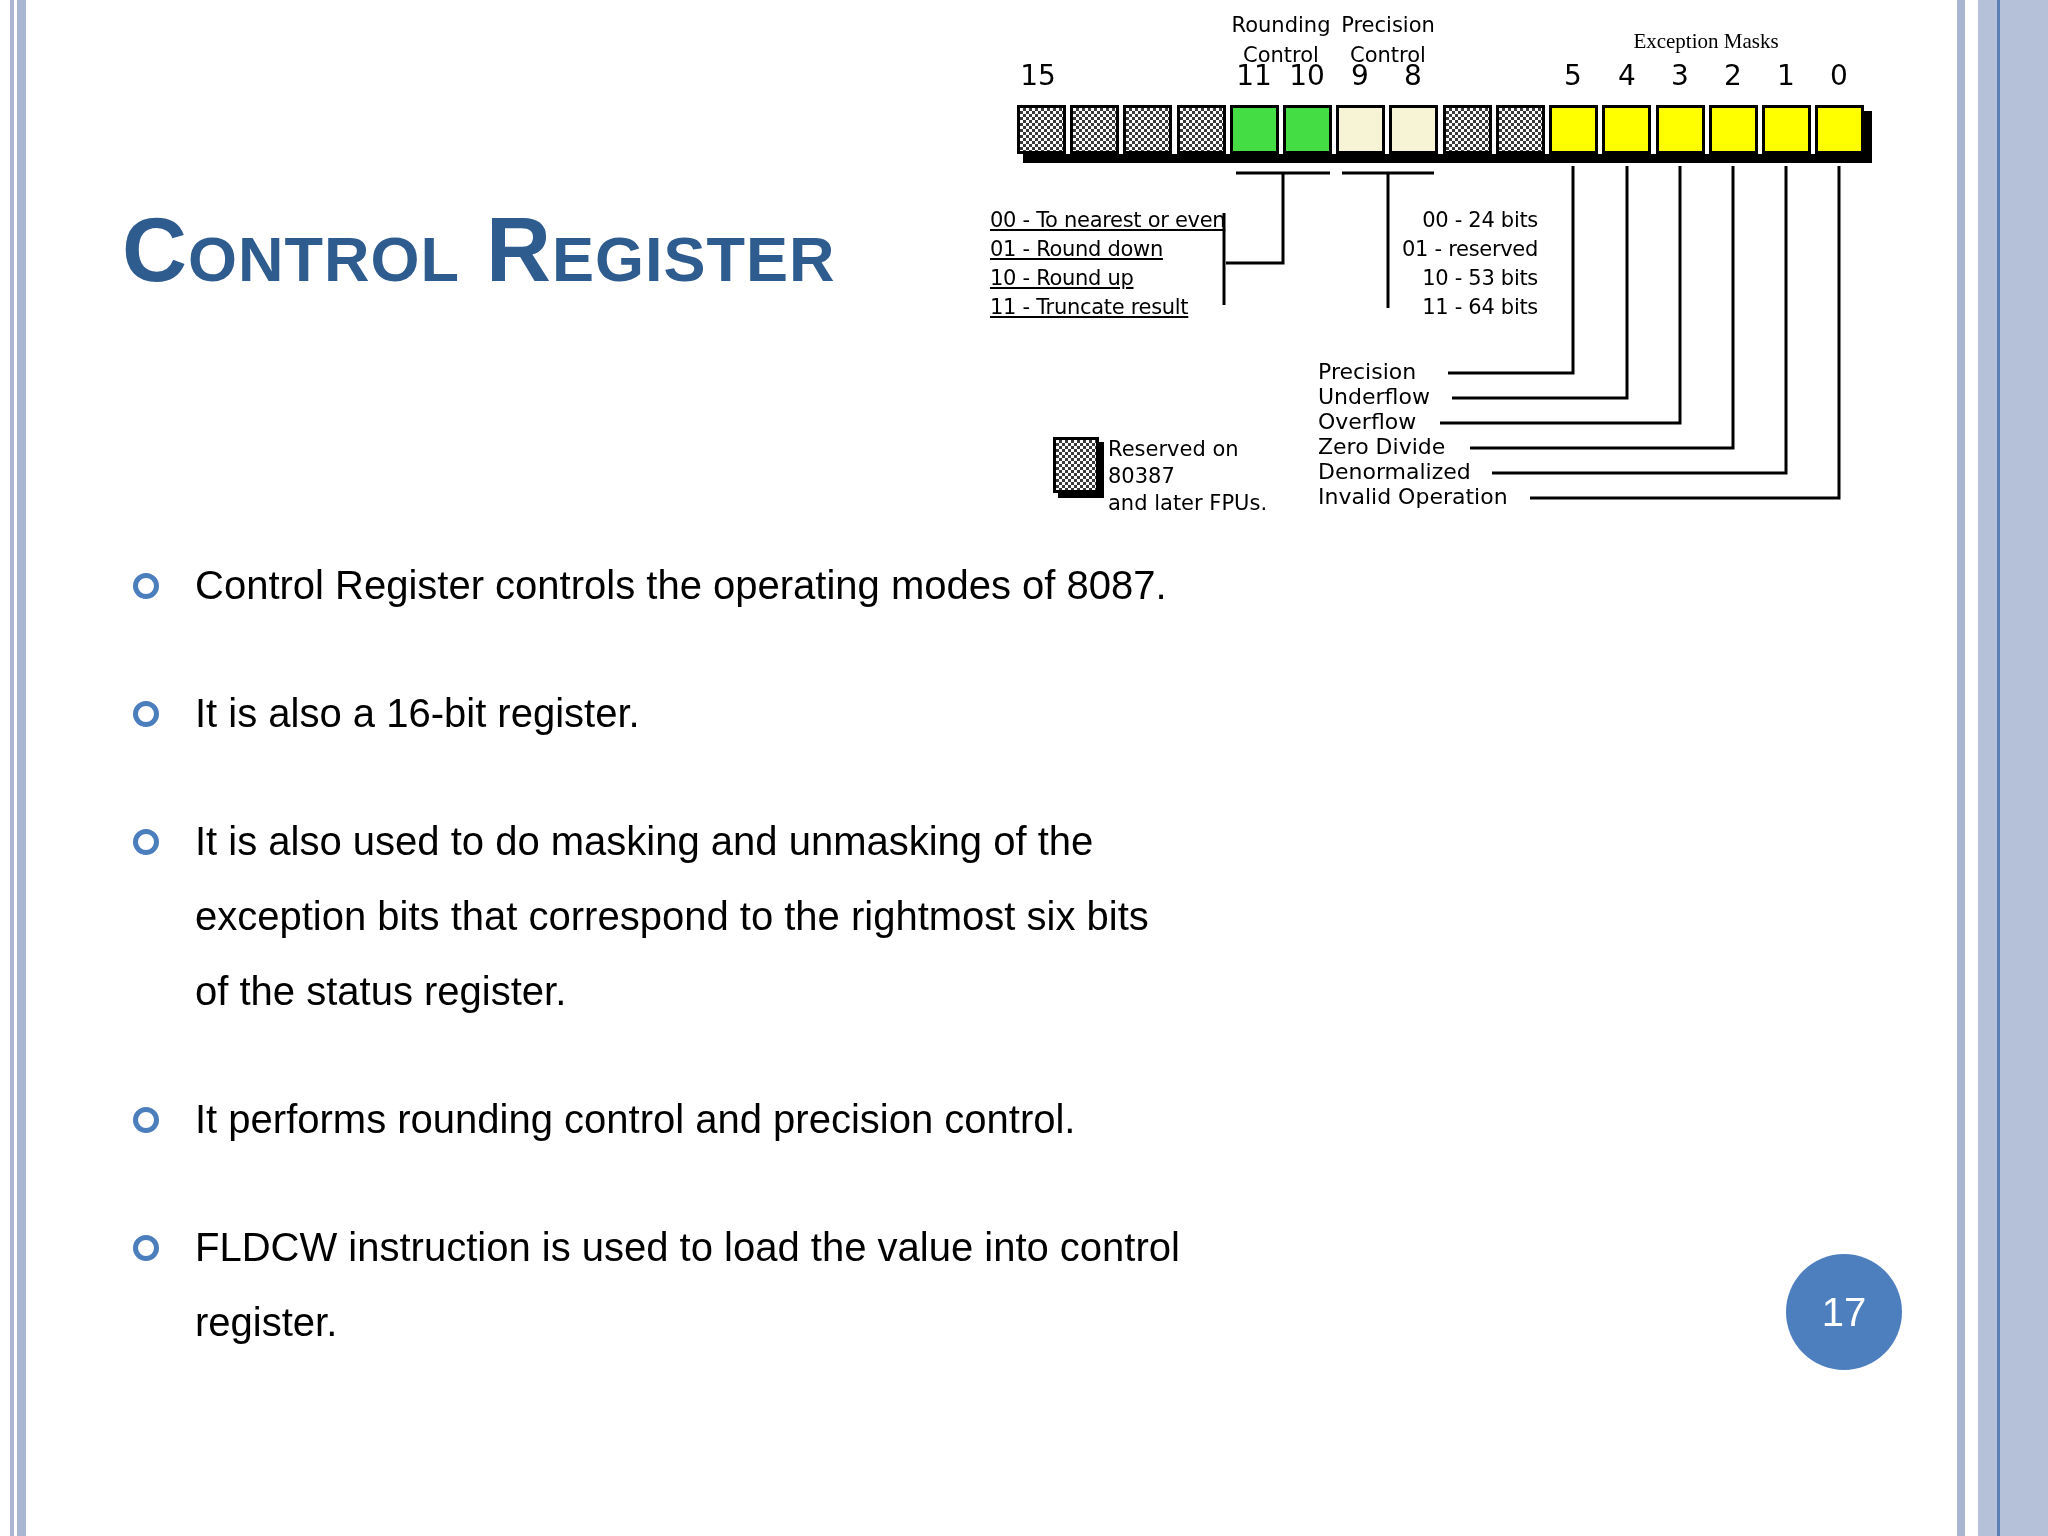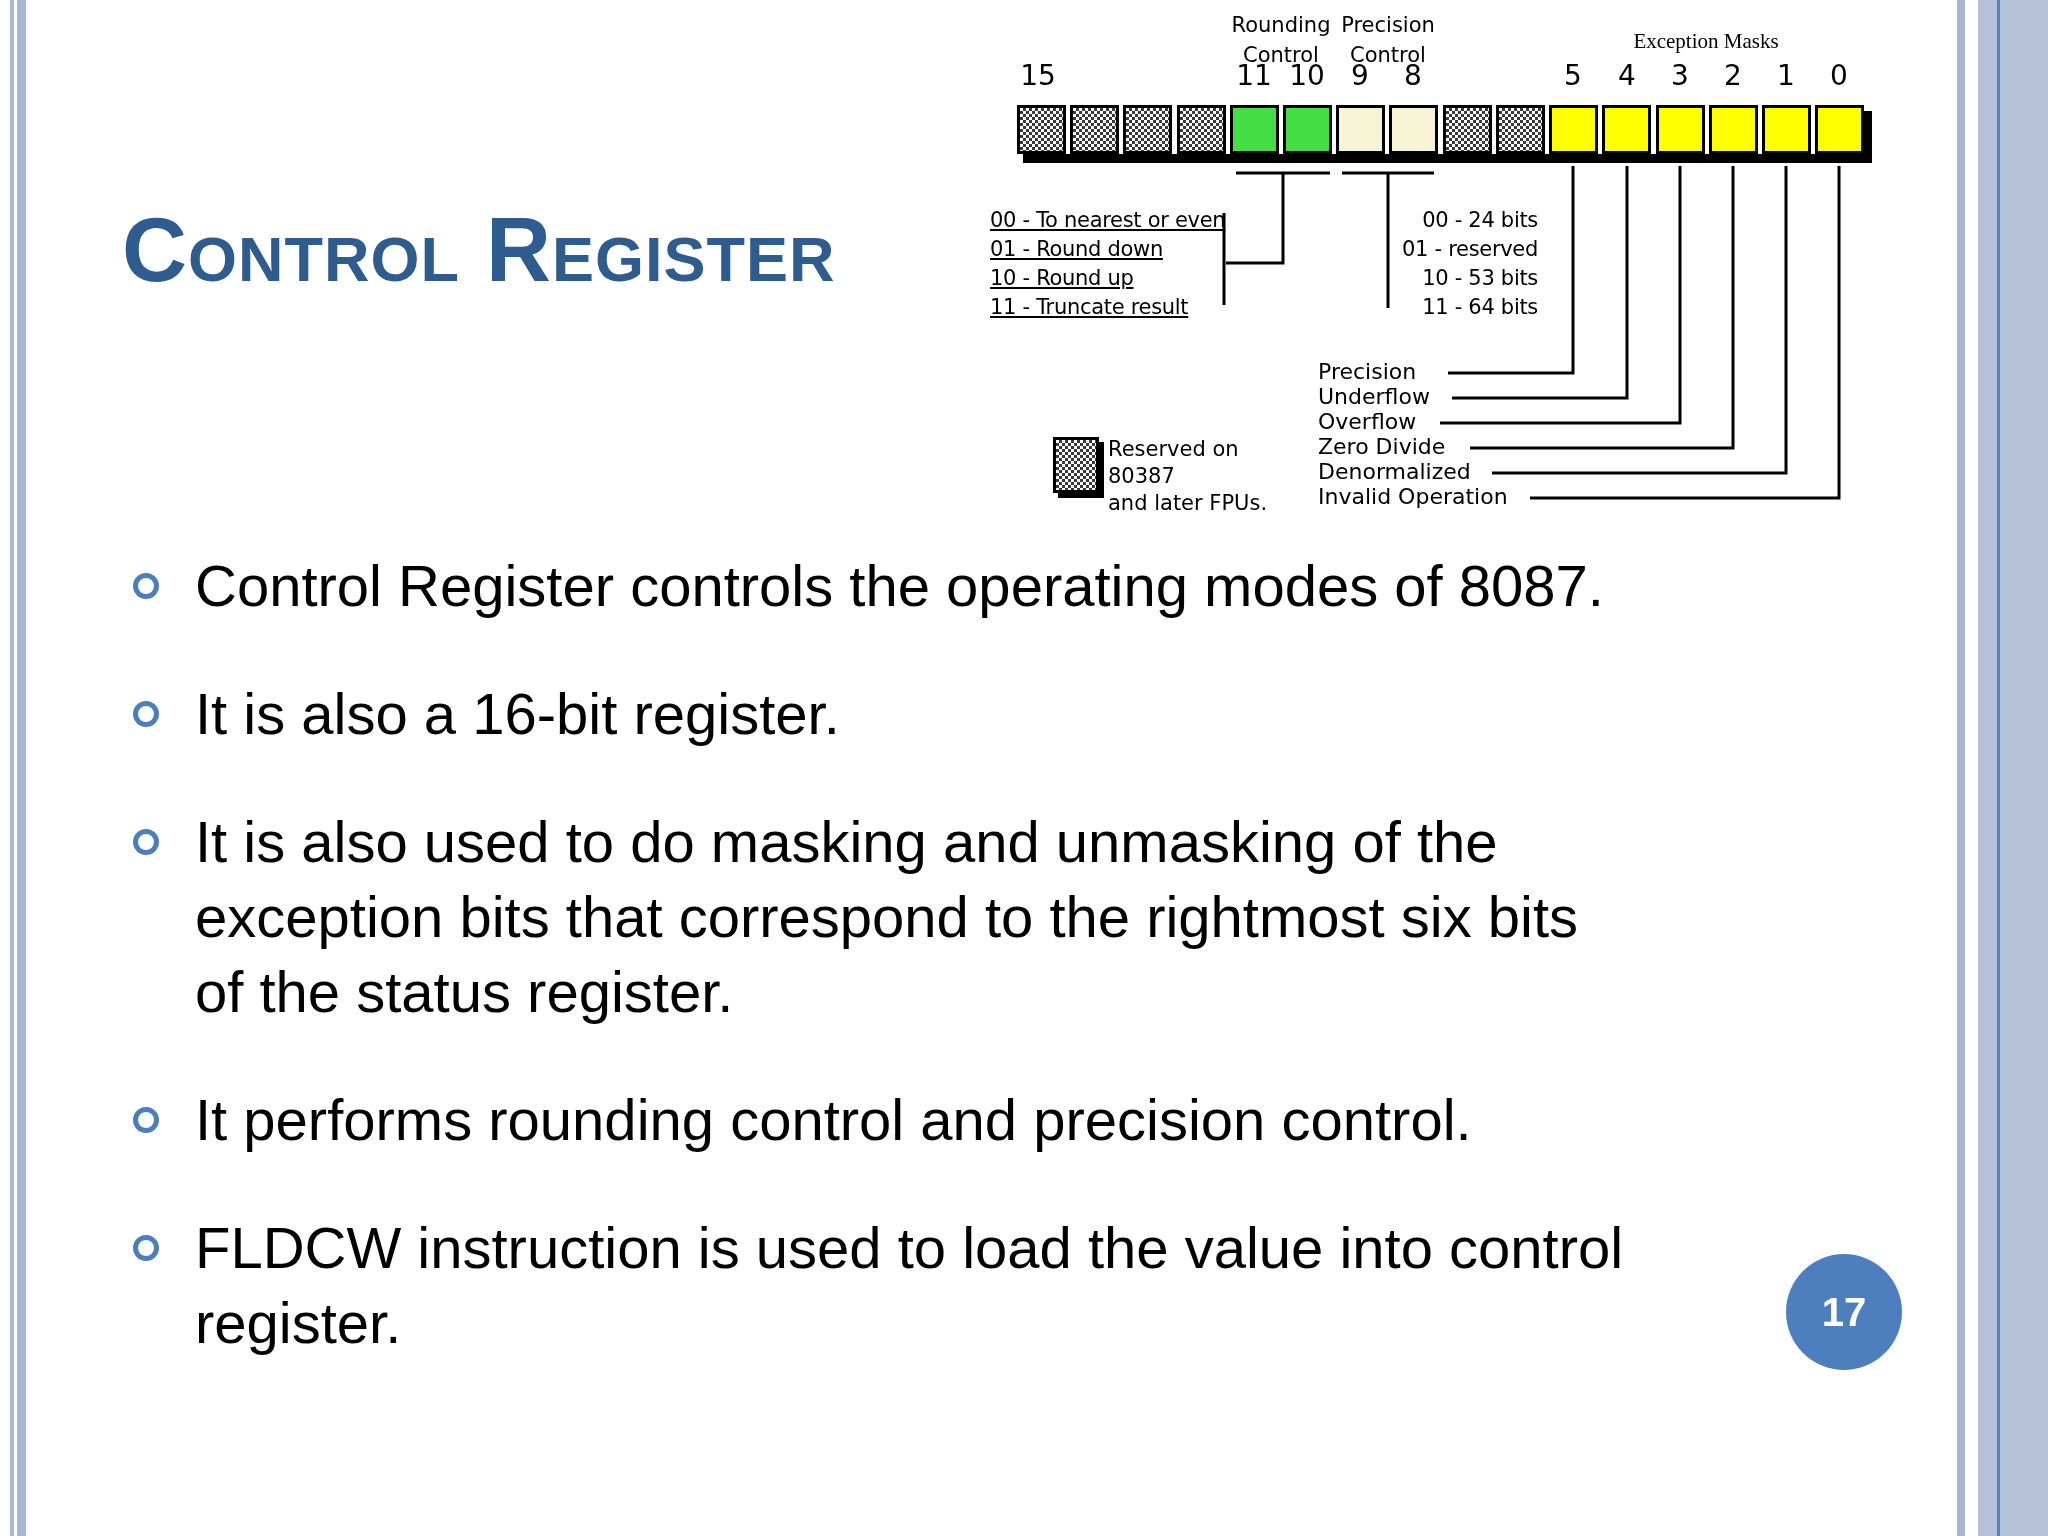--- a/index.html
+++ b/index.html
@@ -23,21 +23,21 @@
     color:var(--title-blue,#2f5c8f);
   }
   
   .bullets{position:absolute;left:133px;top:548px;width:1700px;}
   .bullet{display:flex;align-items:flex-start;margin-bottom:53px;}
   .ring{
     flex:0 0 auto;width:16px;height:16px;border:5px solid var(--accent-blue,#4a7ebc);
     border-radius:50%;margin-top:25px;background:#fff;
   }
   .btxt{
-    margin-left:36px;font-size:58px;line-height:75px;color:#000;
+    margin-left:36px;font-size:40px;line-height:75px;color:#000;
     white-space:pre-line;
   }
   
   .dg-label{position:absolute;font-family:"DejaVu Sans",sans-serif;color:#000;}
   .hdr{font-size:21px;line-height:30px;text-align:center;transform:translateX(-50%);white-space:pre-line;}
   .bitnum{font-size:28px;line-height:32px;transform:translateX(-50%);top:60px;}
   .dg-list{font-size:21px;line-height:29px;letter-spacing:-0.3px;white-space:pre-line;}
   .exlab{font-size:22px;line-height:26px;left:1318px;}
   .cell{
     position:absolute;top:105px;width:49px;height:49px;box-sizing:border-box;
@@ -57,21 +57,21 @@
     background:repeating-conic-gradient(#3a3a3a 0% 25%,#ffffff 0% 50%);
     background-size:6px 6px;
     box-shadow:5px 5px 0 0 #000;
   }
   .legendtxt{left:1108px;top:436px;width:200px;font-size:21px;line-height:27px;white-space:pre-line;}
   .connectors{position:absolute;left:0;top:0;}
   
   .badge{
     position:absolute;left:1786px;top:1254px;width:116px;height:116px;border-radius:50%;
     background:var(--badge-blue,#4d7fbe);color:#ffffff;
-    font-size:40px;font-weight:700;line-height:116px;text-align:center;
+    font-size:40px;font-weight:400;line-height:116px;text-align:center;
   }
 </style>
 </head>
 <body>
 
 <div class="vstripe l1"></div>
 <div class="vstripe l2"></div>
 <div class="vstripe r1"></div>
 <div class="vstripe rband">
   <div class="darkline"></div>

